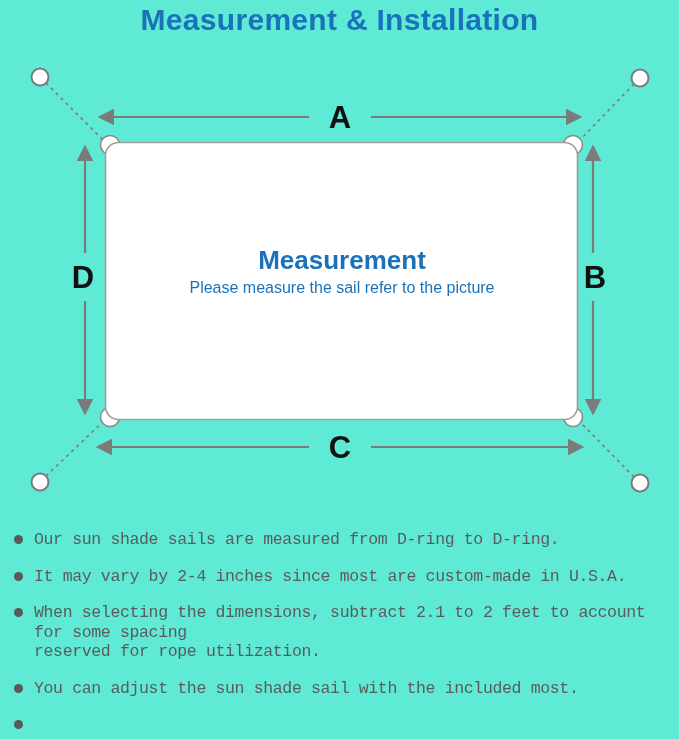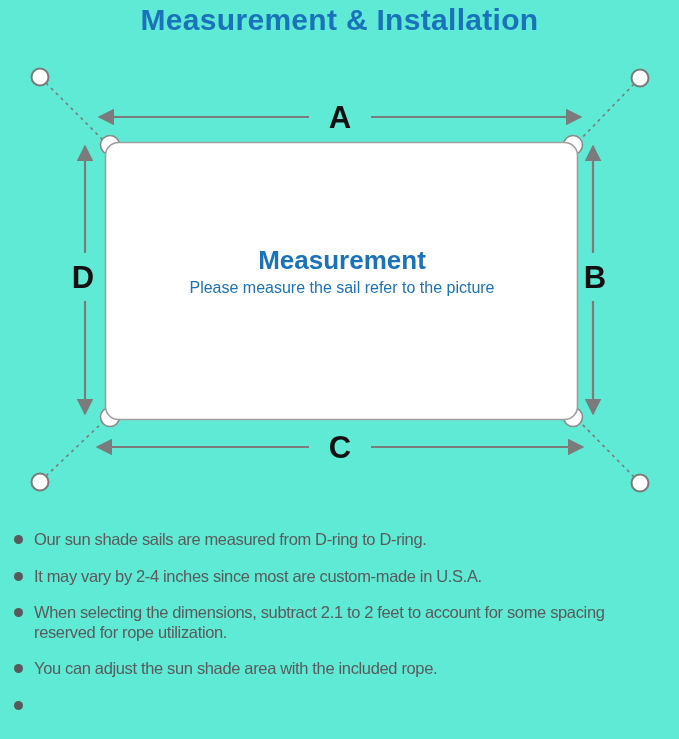--- a/index.html
+++ b/index.html
@@ -26,21 +26,21 @@
     display:flex;flex-direction:column;gap:17px;
   }
   .note{
     display:flex;align-items:flex-start;gap:11px;
     color:#5b5b5d;font-size:16.5px;line-height:19.5px;letter-spacing:-0.35px;
   }
   .dot{
     flex:0 0 9px;width:9px;height:9px;border-radius:50%;
     background:#59595b;margin-top:5px;
   }
-  .note-text{white-space:pre-line;}
+  .note-text{white-space:pre-line;font-family:Liberation Mono, monospace;}
 </style>
 </head>
 <body>
 
 <div class="page">
 
   <div class="title">Measurement &amp; Installation</div>
 
   <svg class="diagram" width="679" height="450" viewBox="0 0 679 450">
     <defs>
@@ -95,20 +95,20 @@
       <span class="dot"></span>
       <span class="note-text">It may vary by 2-4 inches since most are custom-made in U.S.A.</span>
     </div>
     <div class="note">
       <span class="dot"></span>
       <span class="note-text">When selecting the dimensions, subtract 2.1 to 2 feet to account for some spacing
 reserved for rope utilization.</span>
     </div>
     <div class="note">
       <span class="dot"></span>
-      <span class="note-text">You can adjust the sun shade area with the included rope.</span>
+      <span class="note-text">You can adjust the sun shade sail with the included most.</span>
     </div>
     <div class="note">
       <span class="dot"></span>
     </div>
   </div>
 
 </div>
 
 </body></html>

